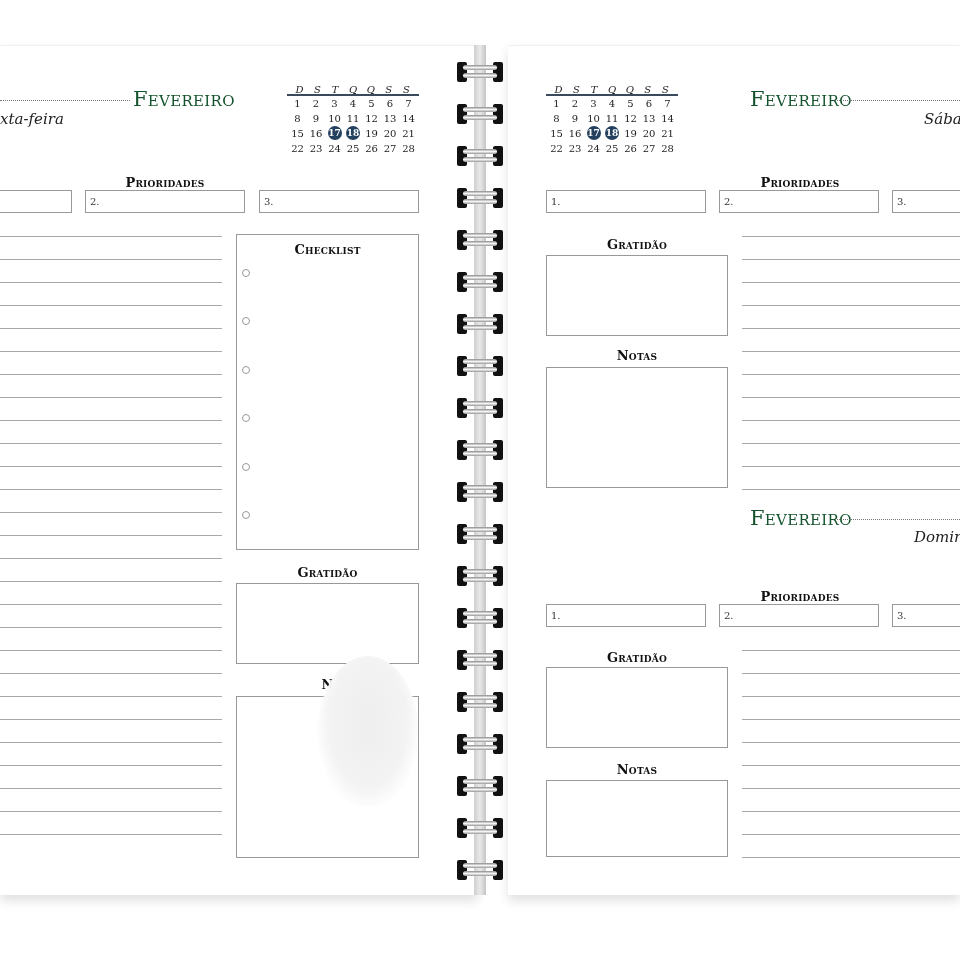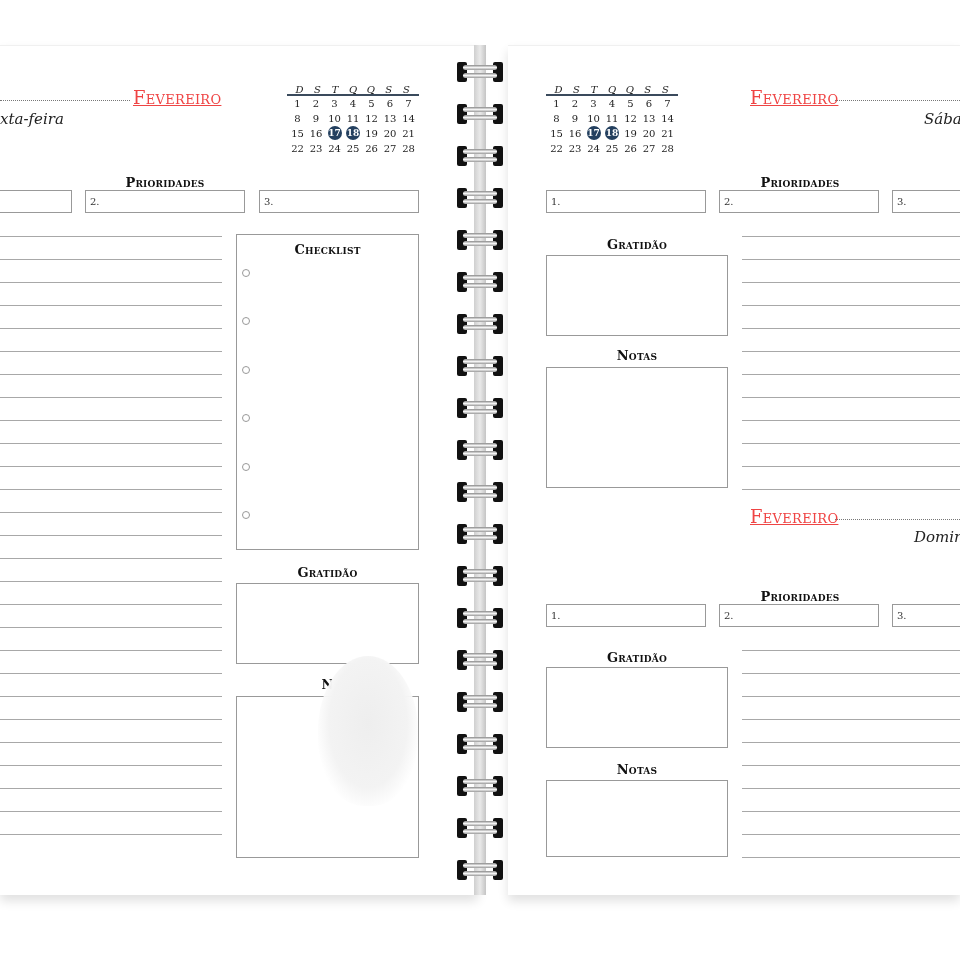--- a/index.html
+++ b/index.html
@@ -16,21 +16,21 @@
   .ring .post-l, .ring .post-r { position: absolute; top: 0; width: 10px; height: 20px; background: #111;
         border-radius: 2px; }
   .ring .post-l { left: 0; }
   .ring .post-r { right: 0; }
   .ring .wire { position: absolute; left: 6px; right: 6px; height: 5px; border-radius: 3px;
         background: linear-gradient(180deg, #888, #f4f4f4 50%, #999); }
   .ring .wire.w1 { top: 3px; }
   .ring .wire.w2 { top: 11px; }
 
   .abs { position: absolute; }
-  .month { font-variant: small-caps; font-size: 18px; letter-spacing: 0.3px; color: #ef4444; text-decoration: underline; }
+  .month { font-variant: small-caps; font-size: 21px; letter-spacing: 0.3px; color: #14532d; }
   .dots { border-bottom: 1px dotted #777; height: 1px; }
   .weekday { font-style: italic; font-size: 15px; color: #222; }
 
   .cal { position: absolute; width: 132px; font-size: 10px; color: #222; }
   .cal-head { display: flex; justify-content: space-between; font-style: italic; padding: 0 4px; height: 13px; line-height: 13px; border-bottom: 2px solid #3a4a5c; }
   .cal-row { display: flex; justify-content: space-between; padding: 0 2px; height: 15px; line-height: 15px; }
   .cal-cell { width: 17px; text-align: center; }
   .cal-cell.hl { background: #24405f; color: #fff; border-radius: 50%; width: 14px; height: 14px; line-height: 14px; margin: 0 1.5px; font-weight: bold; font-size: 9px; }
 
   .section-title { position: absolute; font-variant: small-caps; font-size: 13px; font-weight: bold; text-align: center; color: #111; letter-spacing: 0.2px; }

